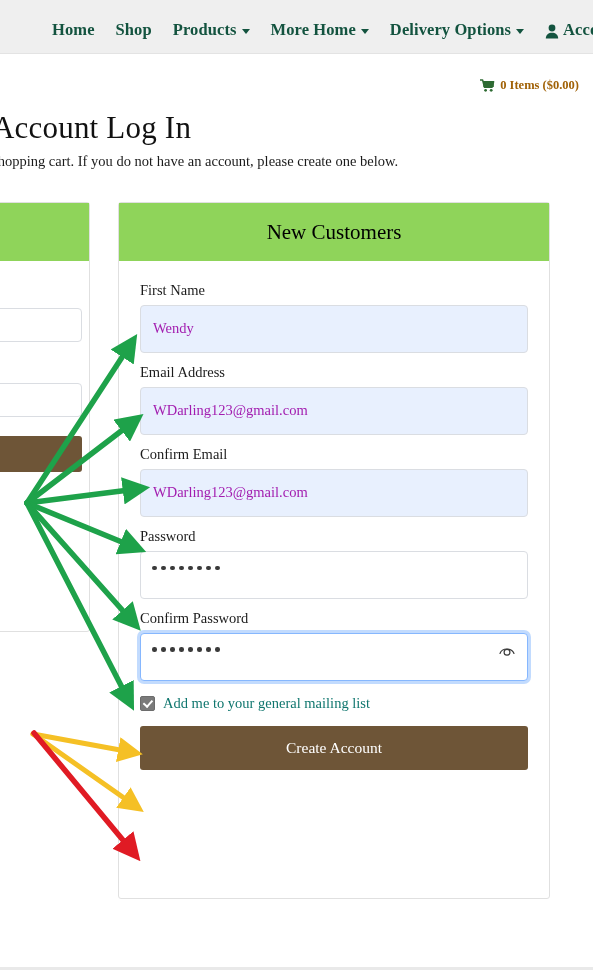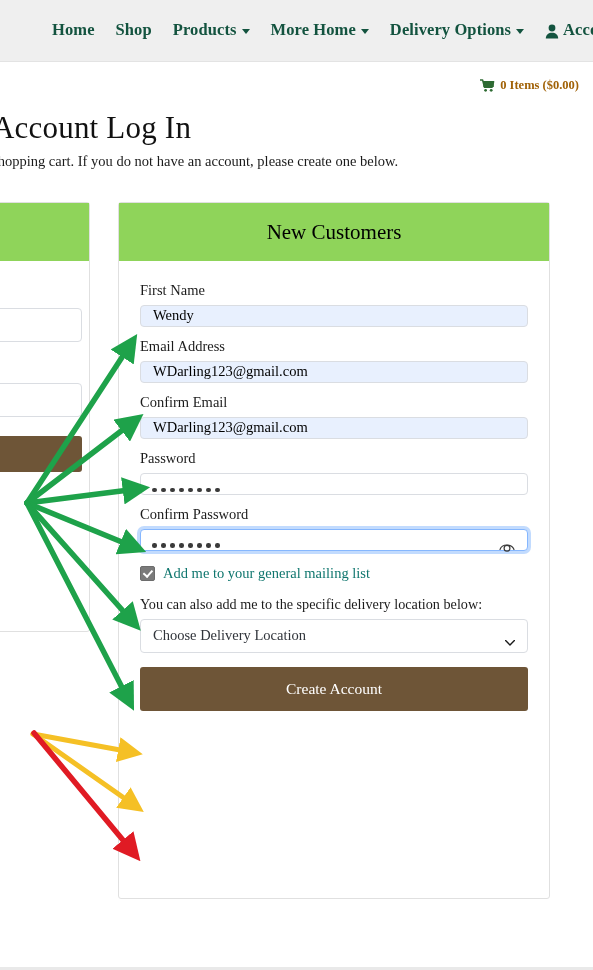--- a/index.html
+++ b/index.html
@@ -14,21 +14,21 @@
     width: 593px;
     height: 970px;
     background: #ffffff;
     overflow: hidden;
   }
 
   
   .navbar {
     position: absolute;
     left: 0; top: 0;
-    width: 593px; height: 62px;
+    width: 593px; height: 54px;
     background: #efefef;
     border-bottom: 1px solid #e3e3e3;
     box-sizing: border-box;
   }
   .nav-inner {
     position: absolute;
     left: 52px; top: 22px;
     display: flex;
     align-items: center;
     gap: 21px;
@@ -146,28 +146,28 @@
     padding: 22px 21px 0 21px;
   }
   .field-label {
     font-size: 14.5px;
     color: #1b1b1b;
     margin-bottom: 6px;
     line-height: 1.1;
   }
   .text-input {
     width: 100%;
-    height: 22px;
+    height: 48px;
     box-sizing: border-box;
     border: 1px solid #dadde2;
     border-radius: 4px;
     background: #ffffff;
     font-family: "Liberation Serif", serif;
     font-size: 14.5px;
-    color: #000000;
+    color: #a21caf;
     padding: 0 12px;
     outline: none;
     display: block;
   }
   .text-input.filled { background: #E8F0FE; }
   .field-group { margin-bottom: 12px; }
 
   .pw-wrap { position: relative; }
   .pw-dots {
     position: absolute;
@@ -403,31 +403,20 @@
             </svg>
           </span>
         </div>
       </div>
 
       <div class="check-row">
         <span class="checkbox"></span>
         <span class="check-label">Add me to your general mailing list</span>
       </div>
 
-      <div>
-        <div class="select-note">You can also add me to the specific delivery location below:</div>
-        <div class="select-box">
-          <span>Choose Delivery Location</span>
-          <span class="select-caret">
-            <svg viewBox="0 0 10 6" width="10" height="6">
-              <path d="M0.6 0.6 L5 5 L9.4 0.6" stroke="#1b1b1b" stroke-width="1.4" fill="none" stroke-linecap="round" stroke-linejoin="round"></path>
-            </svg>
-          </span>
-        </div>
-      </div>
 
       <button class="submit-btn">Create Account</button>
 
     </div>
   </div>
 
   <div class="page-bottom-rule"></div>
 
   <svg id="annotations" viewBox="0 0 593 970">
     <defs>

